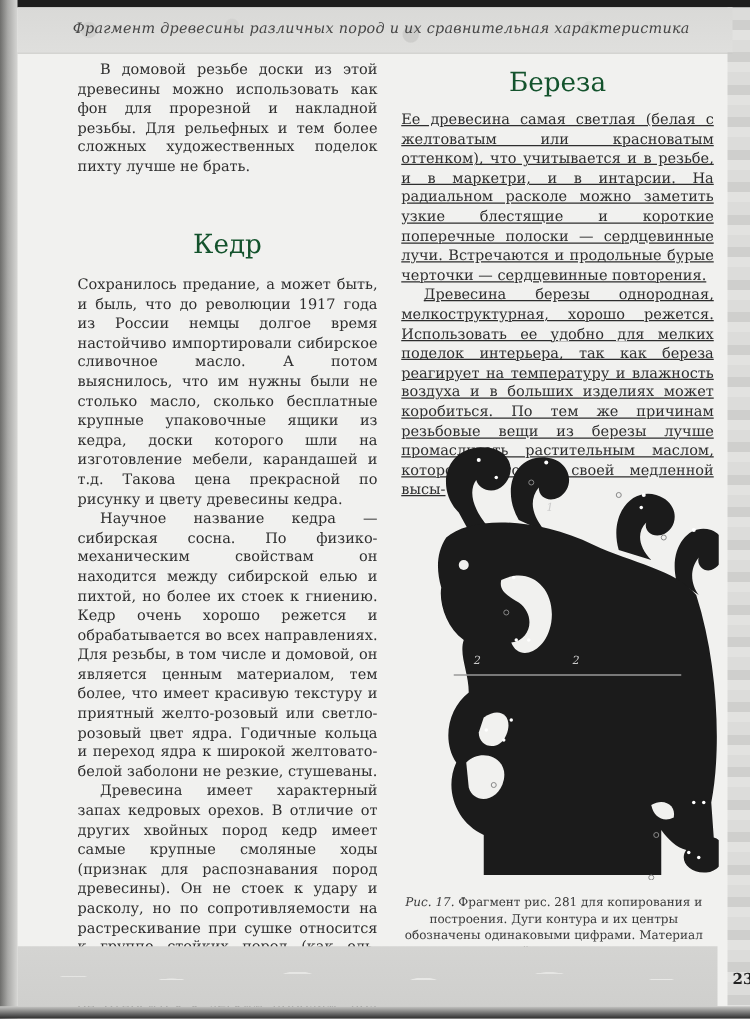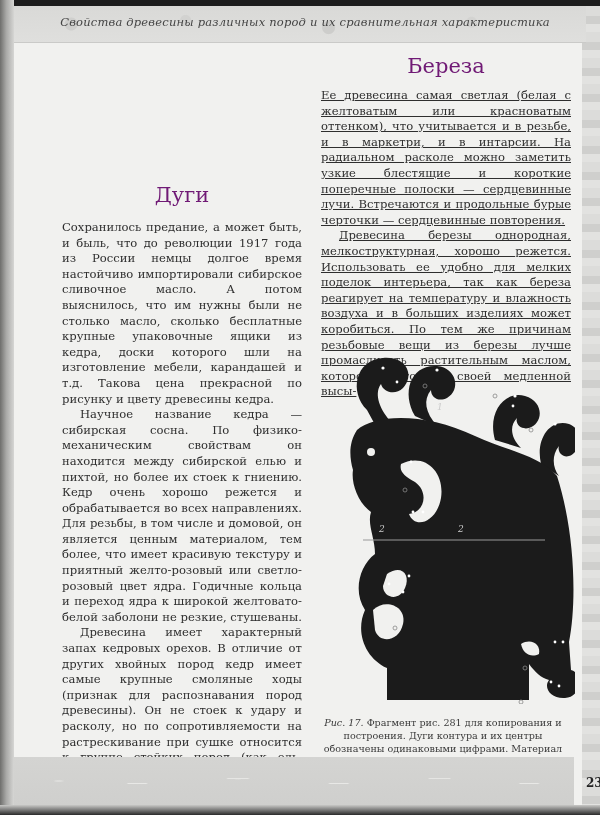--- a/index.html
+++ b/index.html
@@ -37,21 +37,21 @@
     position:absolute; left:40px; top:15px; width:530px; text-align:center;
     font-family:"DejaVu Serif", serif; font-size:11.5px; color:#444; letter-spacing:0.2px;
     font-style:italic;
   }
   .col { position:absolute; font-size:11.6px; line-height:15.6px; text-align:justify; color:#2e2e2e; }
   .col p { margin:0; text-indent:18px; hyphens:auto; }
   .col p.noindent { text-indent:0; }
   .col-left { left:62px; top:48px; width:240px; }
   .col-right { left:321px; top:88px; width:250px;text-decoration:underline; }
   .heading {
-    position:absolute; font-family:"DejaVu Serif", serif; font-size:21px; color:#701a75;
+    position:absolute; font-family:"DejaVu Serif", serif; font-size:21px; color:#14532d;
     text-align:center;
   }
   .h-kedr { left:62px; top:183px; width:240px; }
   .h-bereza { left:321px; top:54px; width:250px; }
   .figure { position:absolute; left:345px; top:352px; width:230px; height:352px; }
   .caption {
     position:absolute; left:318px; top:716px; width:250px; font-size:9.6px; line-height:13px;
     text-align:center; color:#3a3a3a;
   }
   .caption .fig-label { font-style:italic; }
@@ -73,26 +73,27 @@
 </style>
 </head>
 <body>
 
 <div class="top-edge"></div>
 <div class="page"></div>
 <div class="spine"></div>
 <div class="right-border"></div>
 
 <div class="header-band"></div>
-<div class="running-head">Свойства древесины различных пород и их сравнительная характеристика</div>
+<div class="running-head">Фрагмент древесины различных пород и их сравнительная характеристика</div>
 
 <div class="col col-left">
+  <p>В домовой резьбе доски из этой древесины можно использовать как фон для прорезной и накладной резьбы. Для рельефных и тем более сложных художественных поделок пихту лучше не брать.</p>
 </div>
 
-<div class="heading h-kedr">Дуги</div>
+<div class="heading h-kedr">Кедр</div>
 
 <div class="col col-left" style="top:220px;">
   <p class="noindent">Сохранилось предание, а может быть, и быль, что до революции 1917 года из России немцы долгое время настойчиво импортировали сибирское сливочное масло. А потом выяснилось, что им нужны были не столько масло, сколько бесплатные крупные упаковочные ящики из кедра, доски которого шли на изготовление мебели, карандашей и т.д. Такова цена прекрасной по рисунку и цвету древесины кедра.</p>
   <p>Научное название кедра — сибирская сосна. По физико-механическим свойствам он находится между сибирской елью и пихтой, но более их стоек к гниению. Кедр очень хорошо режется и обрабатывается во всех направлениях. Для резьбы, в том числе и домовой, он является ценным материалом, тем более, что имеет красивую текстуру и приятный желто-розовый или светло-розовый цвет ядра. Годичные кольца и переход ядра к широкой желтовато-белой заболони не резкие, стушеваны.</p>
   <p>Древесина имеет характерный запах кедровых орехов. В отличие от других хвойных пород кедр имеет самые крупные смоляные ходы (признак для распознавания пород древесины). Он не стоек к удару и расколу, но по сопротивляемости на растрескивание при сушке относится к группе стойких пород (как ель, сосна, пихта, осина, липа, тополь).</p>
   <p>Плотность кедра незначительная, он относится к легким породам, под резчицким инструментом режется очень хорошо, не мнется. Кедр совершенно не подвержен червоточине.</p>
 </div>
 
 <div class="heading h-bereza">Береза</div>
 

